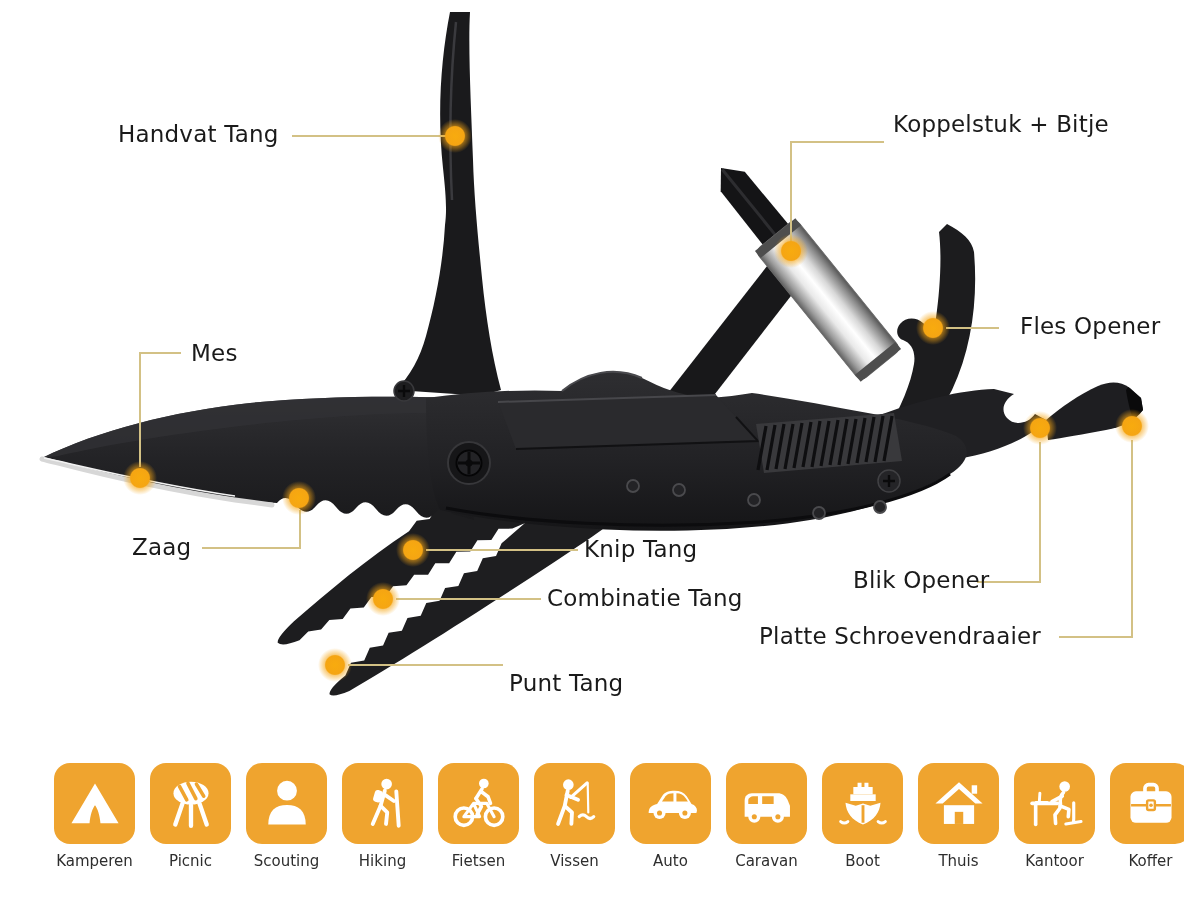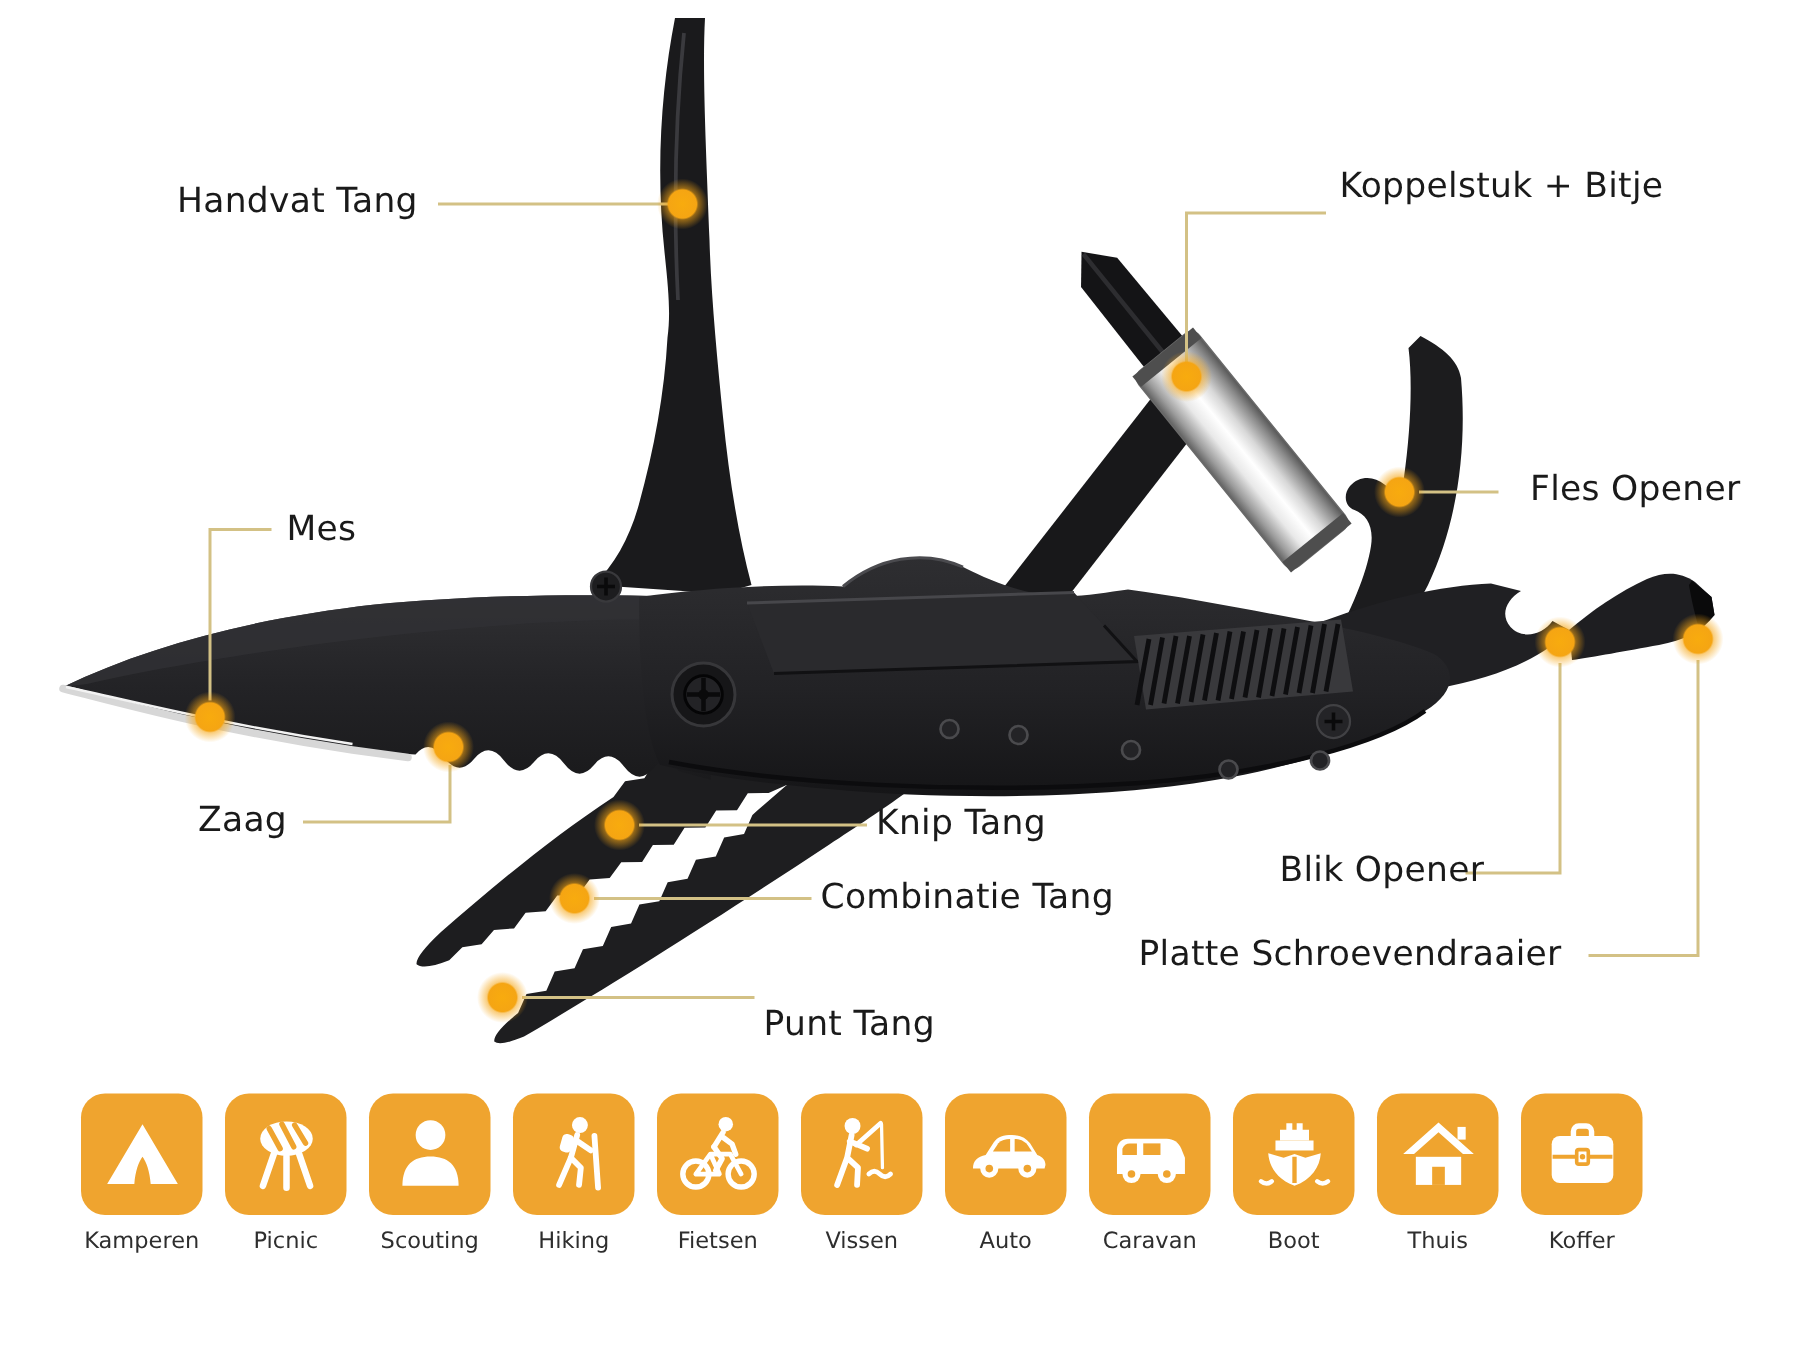--- a/index.html
+++ b/index.html
@@ -17,21 +17,21 @@
   #co-koppelstuk{left:893px;top:111px;}
   #co-fles{left:1020px;top:313px;}
   #co-mes{left:191px;top:340px;}
   #co-zaag{left:132px;top:534px;}
   #co-knip{left:584px;top:536px;}
   #co-combinatie{left:547px;top:585px;}
   #co-punt{left:509px;top:650px;margin-top:20px;}
   #co-blik{left:821px;top:567px;margin-left:32px;}
   #co-platte{left:759px;top:623px;}
   .usecases{
-    position:absolute;left:28px;top:729px;display:flex;gap:15px;padding-left:26px;
+    position:absolute;left:28px;top:763px;display:flex;gap:15px;padding-left:26px;
   }
   .usecase{width:81px;display:flex;flex-direction:column;align-items:center;}
   .tile{
     width:81px;height:81px;border-radius:16px;background:var(--tile,#EFA42F);
     display:flex;align-items:center;justify-content:center;flex:none;
   }
   .tile svg{display:block;}
   .uc-label{
     margin-top:8px;font-size:15px;color:var(--tile-label-text,#2e2e2e);
     white-space:nowrap;text-align:center;
@@ -310,20 +310,37 @@
         <svg viewBox="0 0 48 48" width="58" height="58">
           <rect x="34.5" y="8.5" width="4.5" height="7" fill="#fff"></rect>
           <path fill="#fff" d="M24 6 L4.5 23.5 H10.5 L24 11.5 L37.5 23.5 H43.5 Z"></path>
           <rect x="11.5" y="25" width="25" height="15.5" fill="#fff"></rect>
           <rect x="20.5" y="30.5" width="7" height="10" fill="#EFA42F"></rect>
         </svg>
       </div>
       <div class="uc-label">Thuis</div>
     </div>
 
+    <div class="usecase">
+      <div class="tile">
+        <svg viewBox="0 0 48 48" width="58" height="58">
+          <circle cx="32" cy="9.5" r="4.4" fill="#fff"></circle>
+          <g stroke="#fff" fill="none" stroke-linecap="round" stroke-linejoin="round">
+            <path d="M5 23.5 H26" stroke-width="3"></path>
+            <path d="M8 23.5 V41" stroke-width="3"></path>
+            <path d="M11.5 15 L11 22.5 M8.5 22.8 H17.5" stroke-width="2.4"></path>
+            <path d="M31 14.5 C28.5 17 28 20.5 28.5 24 L28 27.5 L24 33 L24.5 40" stroke-width="3"></path>
+            <path d="M30 17.5 L21.5 22" stroke-width="3"></path>
+            <path d="M28.3 25.5 L35.5 28.5 L35 34.5" stroke-width="3"></path>
+            <path d="M39.5 23 L39.5 36 M33 40.5 L45.5 38.5 M39.5 36 L39.3 39.5" stroke-width="2.6"></path>
+          </g>
+        </svg>
+      </div>
+      <div class="uc-label">Kantoor</div>
+    </div>
 
     <div class="usecase">
       <div class="tile">
         <svg viewBox="0 0 48 48" width="58" height="58">
           <path d="M19 14 V11 C19 9.3 20.3 8 22 8 H26 C27.7 8 29 9.3 29 11 V14" stroke="#fff" stroke-width="3" fill="none"></path>
           <rect x="7" y="13.5" width="34" height="26" rx="4.5" fill="#fff"></rect>
           <path d="M7.5 25 H40.5" stroke="#EFA42F" stroke-width="2.2"></path>
           <rect x="20.8" y="21" width="6.4" height="8" rx="1.2" fill="#fff" stroke="#EFA42F" stroke-width="2"></rect>
           <circle cx="24" cy="25" r="1.5" fill="#EFA42F"></circle>
         </svg>

